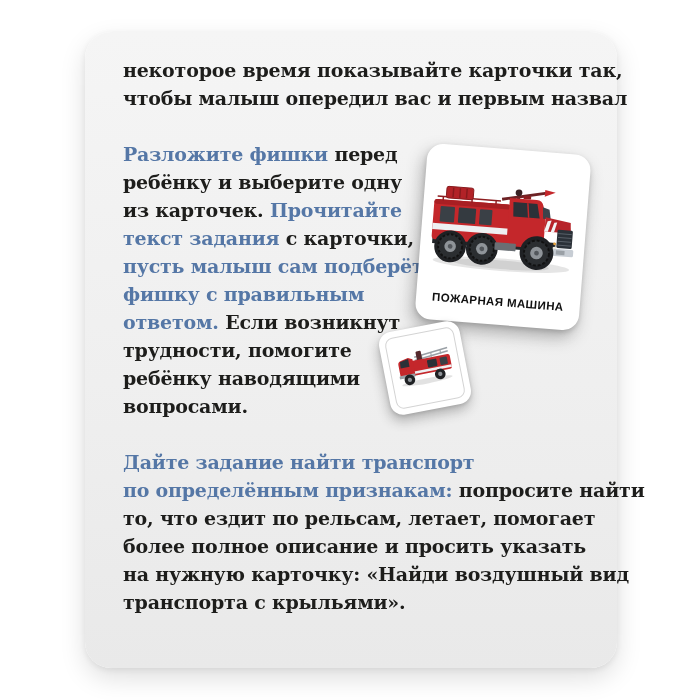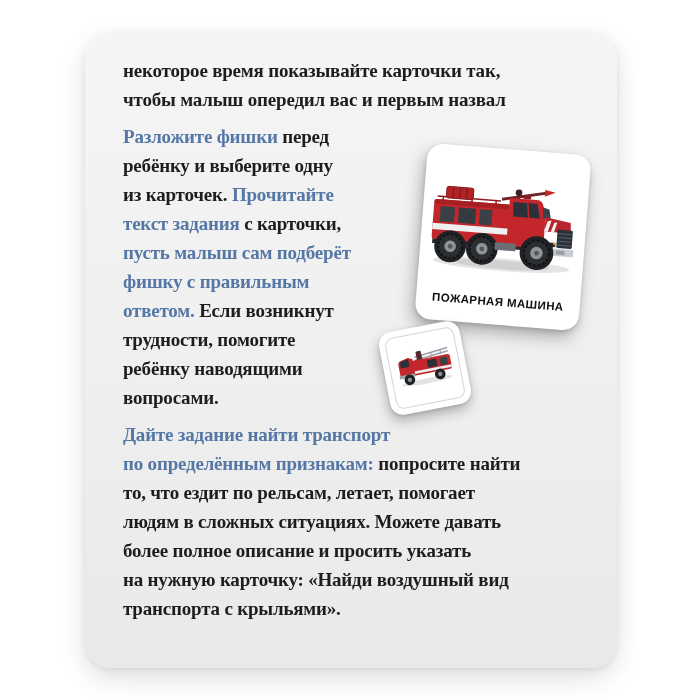--- a/index.html
+++ b/index.html
@@ -14,24 +14,24 @@
   .sheet{
     position:absolute;left:85px;top:32px;width:532px;height:636px;
     border-radius:26px;
     background:linear-gradient(180deg,#f5f5f5 0%,#efefef 55%,#e9e9e9 100%);
     box-shadow:0 10px 26px rgba(0,0,0,0.13), 0 2px 6px rgba(0,0,0,0.07);
   }
   .text-block{
     position:absolute;left:38px;top:24px;width:472px;
   }
   .para{font-size:19px;line-height:28px;font-weight:bold;letter-spacing:-0.2px;color:var(--ink);}
-  .para + .para{margin-top:8px;}
+  .para + .para{margin-top:28px;}
   .para[data-name="paragraph-task"]{}
   .line{white-space:nowrap;}
-  .seg{color:var(--ink);font-family:Liberation Serif, serif;}
+  .seg{color:var(--ink);}
   .seg.blue{color:var(--accent);}
 
   
   .flashcard{
     position:absolute;left:421px;top:149px;width:164px;height:176px;
     background:#ffffff;border-radius:16px;
     transform:rotate(4.5deg);
     box-shadow:-3px 8px 16px rgba(50,50,50,0.35), 0 2px 5px rgba(0,0,0,0.15);
     z-index:2;
   }
@@ -75,21 +75,20 @@
           <div class="line" data-name="text-line"><span class="seg blue" data-name="text-segment">фишку с правильным</span></div>
           <div class="line" data-name="text-line"><span class="seg blue" data-name="text-segment">ответом. </span><span class="seg" data-name="text-segment">Если возникнут</span></div>
           <div class="line" data-name="text-line"><span class="seg" data-name="text-segment">трудности, помогите</span></div>
           <div class="line" data-name="text-line"><span class="seg" data-name="text-segment">ребёнку наводящими</span></div>
           <div class="line" data-name="text-line"><span class="seg" data-name="text-segment">вопросами.</span></div>
         </div>
         <div class="para" data-name="paragraph-task">
           <div class="line" data-name="text-line"><span class="seg blue" data-name="text-segment">Дайте задание найти транспорт</span></div>
           <div class="line" data-name="text-line"><span class="seg blue" data-name="text-segment">по определённым признакам: </span><span class="seg" data-name="text-segment">попросите найти</span></div>
           <div class="line" data-name="text-line"><span class="seg" data-name="text-segment">то, что ездит по рельсам, летает, помогает</span></div>
-          <div class="line" data-name="text-line"><span class="seg" data-name="text-segment">людям в сложных ситуациях. Можете давать</span></div>
           <div class="line" data-name="text-line"><span class="seg" data-name="text-segment">более полное описание и просить указать</span></div>
           <div class="line" data-name="text-line"><span class="seg" data-name="text-segment">на нужную карточку: «Найди воздушный вид</span></div>
           <div class="line" data-name="text-line"><span class="seg" data-name="text-segment">транспорта с крыльями».</span></div>
         </div>
       </div>
   </div>
 
   <div class="flashcard" data-name="fire-truck-flashcard">
     <svg class="photo" data-name="fire-truck-photo" viewBox="0 0 320 230" preserveAspectRatio="xMidYMid meet">
 

